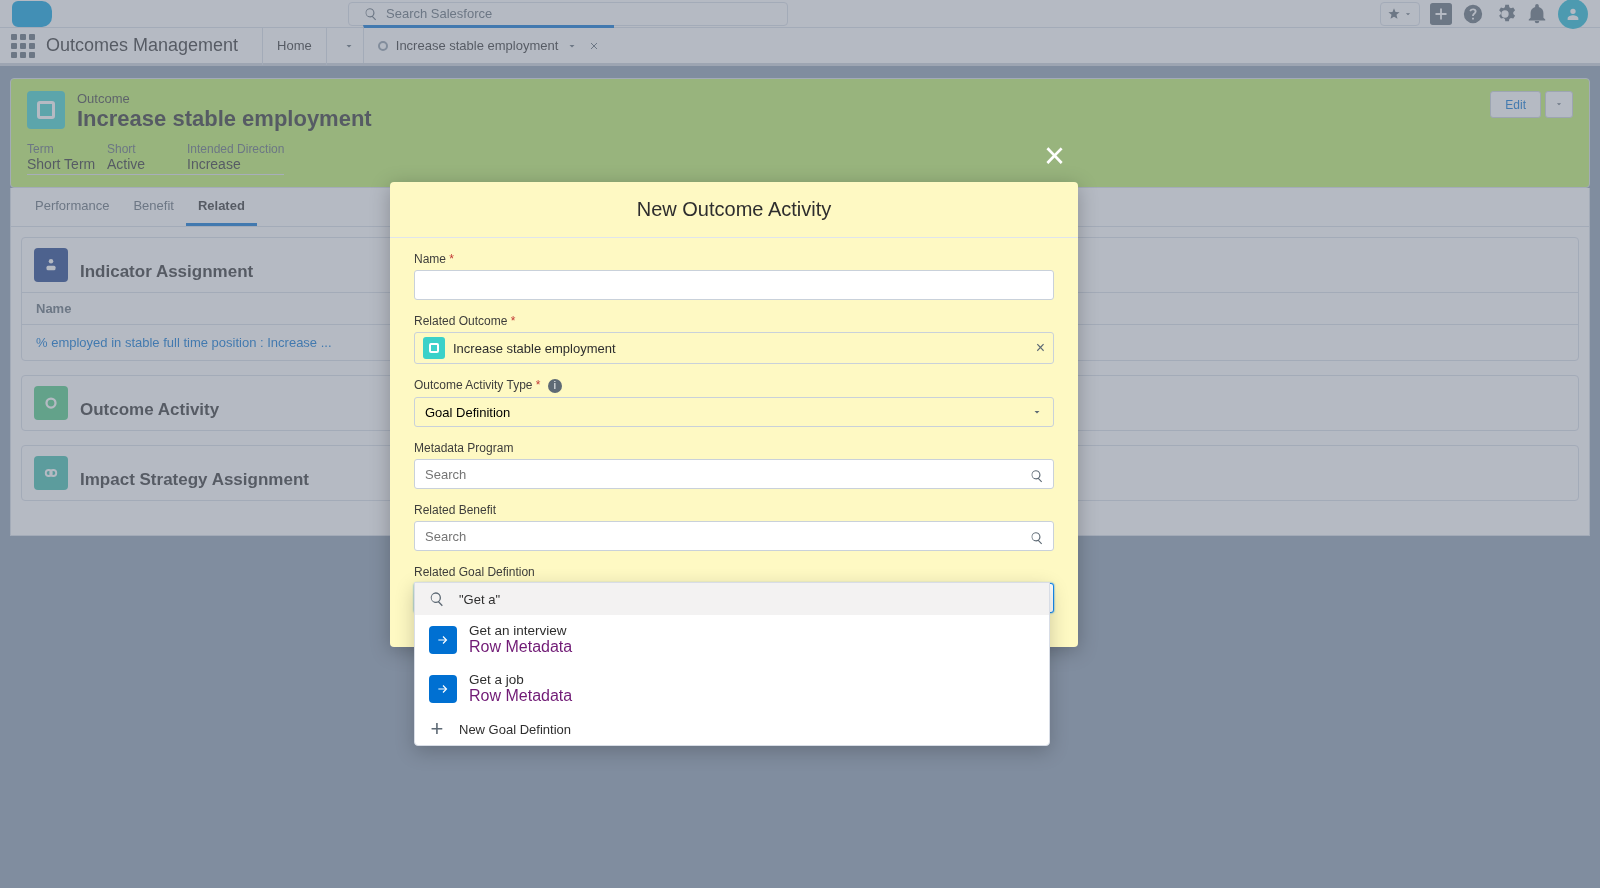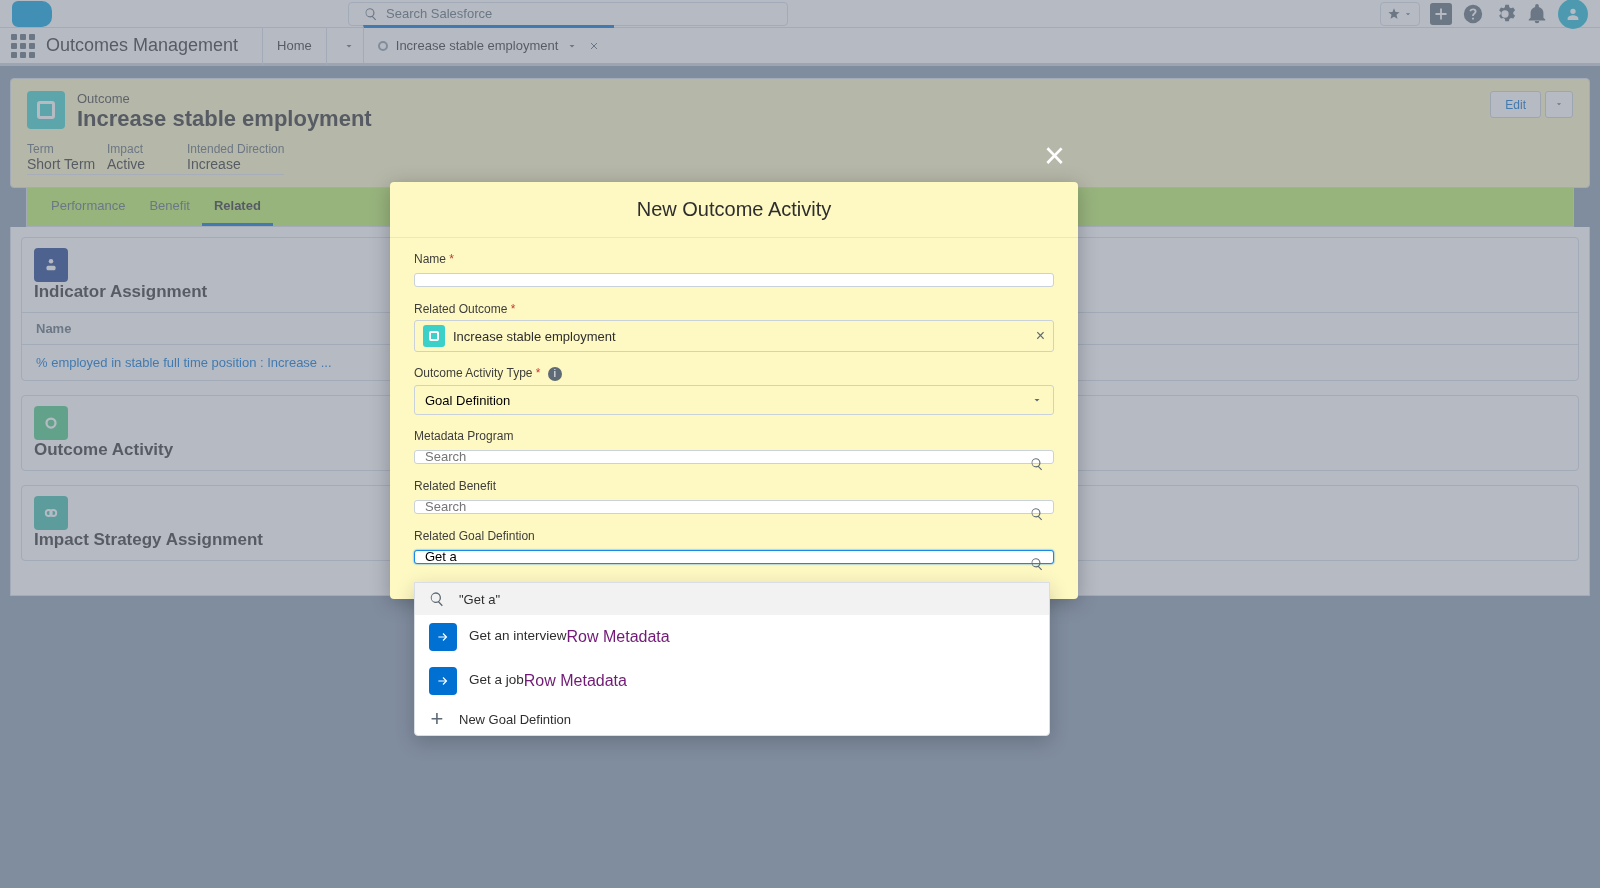--- a/index.html
+++ b/index.html
@@ -26,76 +26,76 @@
 .nav-tab { height: 38px; display: flex; align-items: center; padding: 0 14px; border-left: 1px solid #d8dde6; font-size: 13px; color: #2e2e2e; }
 .nav-tab.home { }
 .nav-tab.dropdown-only { padding: 0 8px; }
 .nav-tab.active { border-top: 3px solid #0070d2; margin-top: -3px; background:#fff; }
 .nav-tab .dot { width:10px; height:10px; border:2px solid #8e9ba8; border-radius:50%; margin-right:8px; background:#8e9ba8; box-sizing:border-box;}
 .nav-tab .dot.ring { background:transparent; }
 .nav-tab svg { width:12px; height:12px; fill:#5e6a75; margin-left:8px; }
 
 
 .record-shell { padding: 12px 10px 0 10px; }
-.record-header { background: #fef9c3; border-radius: 4px; padding: 12px 16px; border:1px solid #d8dde6; }
+.record-header { background: #bef264; border-radius: 4px; padding: 12px 16px; border:1px solid #d8dde6; }
 .record-header-top { display: flex; align-items: flex-start; }
 .record-icon { width: 38px; height: 38px; background: #3bd1c9; border-radius: 4px; margin-right: 12px; display:flex; align-items:center; justify-content:center;}
 .record-icon-inner { width:18px; height:18px; border:3px solid #fff; border-radius:3px; }
 .record-type { font-size: 13px; color: #3e3e3c; }
 .record-title { font-size: 22px; font-weight: 700; color: #2e2e2e; }
 .record-actions { margin-left:auto; display:flex; gap:4px; }
 .btn-small { border:1px solid #c9d1da; background:#fff; color:#0070d2; font-size:12px; padding:5px 14px; border-radius:3px; }
 .btn-caret { border:1px solid #c9d1da; background:#fff; padding:5px 8px; border-radius:3px; }
 .record-fields { display:flex; margin-top: 10px; }
 .record-field-label { font-size: 12px; color: #5e6a75; }
 .record-field-value { font-size: 14px; color: #2e2e2e; border-bottom:1px solid #e0e5ec; padding-bottom:2px; min-width:80px;}
 
 
-.detail-tabs { background:#bef264; border:1px solid #d8dde6; border-top:none; display:flex; padding: 0 12px; margin: 0 26px;}
+.detail-tabs { background:#ffffff; border:1px solid #d8dde6; border-top:none; display:flex; padding: 0 12px; margin: 0 10px;}
 .dtab { font-size:13px; color:#5e6a75; padding: 10px 12px; }
 .dtab.active { color:#2e2e2e; font-weight:600; border-bottom: 3px solid #0070d2; }
 
 
 .related-wrap { margin: 0 10px; background:#fff; border:1px solid #d8dde6; border-top:none; padding:10px 10px 20px 10px; }
 .rel-card { border:1px solid #d8dde6; border-radius:4px; margin-bottom:14px; background:#fff;}
-.rel-card-head { display:flex; align-items:flex-start; padding:10px 12px; border-bottom:1px solid #d8dde6;flex-direction:column;}
+.rel-card-head { display:flex; align-items:flex-end; padding:10px 12px; border-bottom:1px solid #d8dde6;}
 .rel-card-icon { width:34px; height:34px; border-radius:4px; margin-right:12px; display:flex; align-items:center; justify-content:center; }
 .rel-card-icon svg { fill:#fff; width:18px; height:18px;}
 .rel-card-title { font-size:17px; font-weight:700; color:#2e2e2e;}
 .rel-col-header { font-size:13px; font-weight:700; color:#5e6a75; padding:8px 14px; border-bottom:1px solid #d8dde6;}
 .rel-row { font-size:13px; color:#0070d2; padding:10px 14px;}
 
 
 .overlay { position:absolute; top:0; left:0; right:0; bottom:0; background: rgba(120,130,145,0.55); }
 .modal { position:absolute; left:390px; top:182px; width:688px; background:#fef9c3; border-radius:4px; box-shadow: 0 4px 20px rgba(0,0,0,0.25); }
 .modal-close { position:absolute; left:1044px; top:138px; color:#fff; font-size:36px; font-weight:300; line-height:1; }
 .modal-header { text-align:center; padding:16px; border-bottom:1px solid #e0e5ec; font-size:20px; color:#2e2e2e;}
 .modal-body { padding: 14px 24px 20px 24px; }
 .form-group { margin-bottom: 14px; position:relative;}
 .form-label { font-size:12px; color:#3e3e3c; margin-bottom:4px; display:block;}
 .form-label .req { color:#c23934; }
 .info-icon { display:inline-block; width:14px; height:14px; background:#5e6a75; color:#fff; border-radius:50%; font-size:10px; text-align:center; line-height:14px; margin-left:4px;}
-.form-input { width:100%; height:14px; border:1px solid #c9d1da; border-radius:3px; padding:0 10px; font-size:13px; }
+.form-input { width:100%; height:30px; border:1px solid #c9d1da; border-radius:3px; padding:0 10px; font-size:13px; }
 .form-input.focused { border-color:#1589ee; box-shadow: 0 0 2px #1589ee; }
 .lookup-pill { width:100%; min-height:30px; border:1px solid #c9d1da; border-radius:3px; padding:4px 30px 4px 8px; display:flex; align-items:center; position:relative;}
 .lookup-pill-icon { width:22px; height:22px; background:#3bd1c9; border-radius:3px; margin-right:8px; display:flex; align-items:center; justify-content:center;}
 .lookup-pill-icon span{ width:10px; height:10px; border:2px solid #fff; border-radius:2px;}
 .lookup-pill-text { font-size:13px; color:#2e2e2e; }
 .lookup-clear { position:absolute; right:8px; top:6px; color:#5e6a75; font-size:16px; }
 .select-box { width:100%; height:30px; border:1px solid #c9d1da; border-radius:3px; padding:0 10px; display:flex; align-items:center; justify-content:space-between; font-size:13px;}
 .search-icon-right { position:absolute; right:10px; top:28px; width:14px; height:14px; fill:#5e6a75;}
 
 
 .listbox { position:absolute; left: 414px; top: 582px; width:636px; background:#fff; border:1px solid #d8dde6; border-radius: 0 0 4px 4px; box-shadow: 0 6px 20px rgba(0,0,0,0.2); overflow:hidden;}
 .list-item { display:flex; align-items:center; padding: 8px 14px; font-size:13px; color:#2e2e2e; }
 .list-item.hover { background:#f3f2f2; }
 .list-item svg, .list-item .plus { width:16px; height:16px; fill:#5e6a75; margin-right:14px; flex-shrink:0;}
 .list-item .rec-icon { width:28px; height:28px; background:#0070d2; border-radius:4px; margin-right:12px; display:flex; align-items:center; justify-content:center; flex-shrink:0;}
 .list-item .rec-icon svg { fill:#fff; width:14px; height:14px; margin:0;}
-.list-item .rec-meta { display:flex; flex-direction:row; }
+.list-item .rec-meta { display:flex; flex-direction:column; }
 .list-item .rec-name { font-size:13.5px; }
 .list-item .rec-sub { font-size:16px; color:#701a75; }
 .plus { font-size:22px; font-weight:300; color:#5e6a75; text-align:center; line-height:16px;}
 </style>
 </head>
 <body>
 
 <div class="top-header">
   <div class="salesforce-logo"></div>
   <div class="global-search">
@@ -187,21 +187,21 @@
             </svg>
         </button>
       </div>
     </div>
     <div class="record-fields">
       <div>
         <div class="record-field-label">Term</div>
         <div class="record-field-value">Short Term</div>
       </div>
       <div>
-        <div class="record-field-label">Impact</div>
+        <div class="record-field-label">Short</div>
         <div class="record-field-value">Active</div>
       </div>
       <div>
         <div class="record-field-label">Intended Direction</div>
         <div class="record-field-value">Increase</div>
       </div>
     </div>
   </div>
 </div>
 

